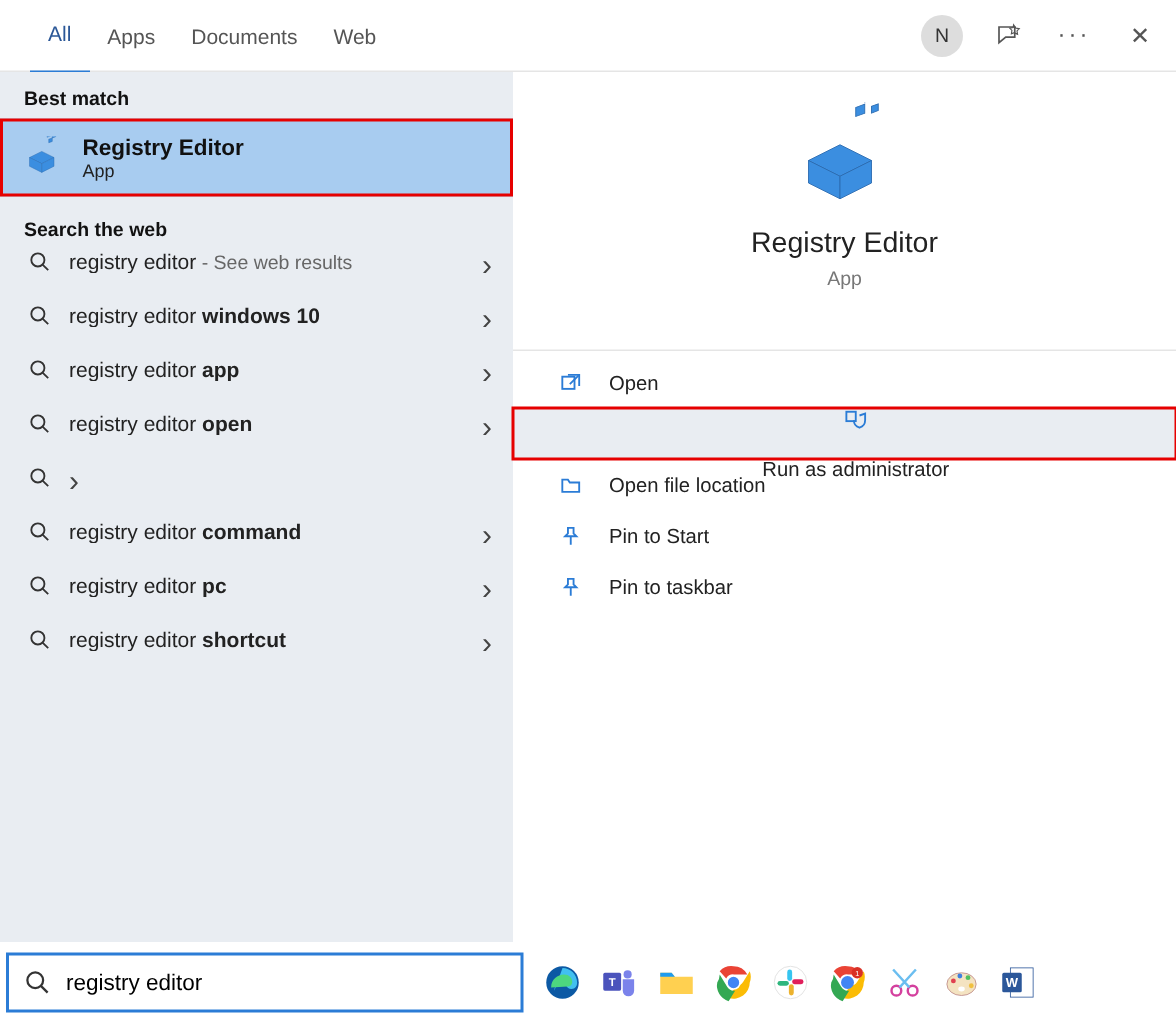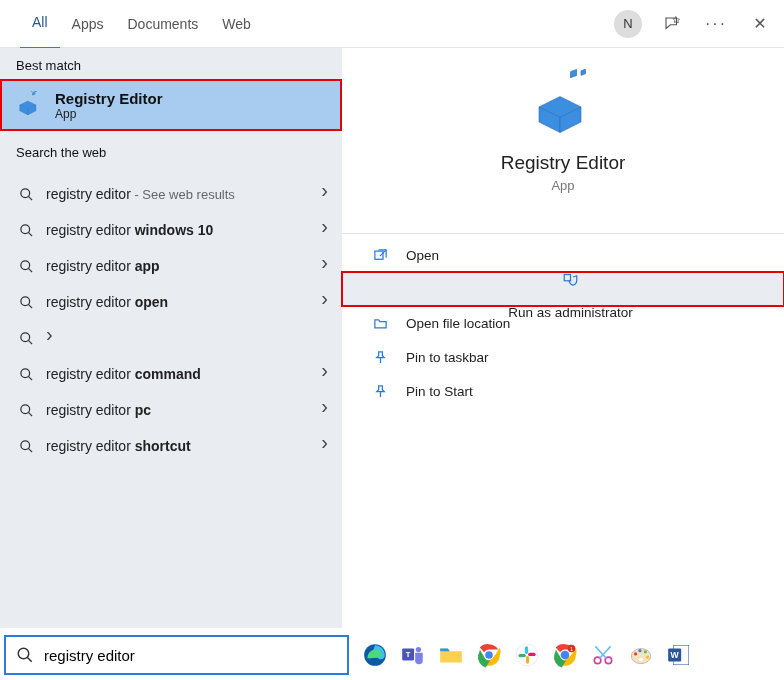--- a/index.html
+++ b/index.html
@@ -14,30 +14,30 @@
   .tabbar-right { margin-left: auto; display: flex; align-items: center; gap: 16px; }
   .avatar-circle { width: 28px; height: 28px; border-radius: 50%; background: #ddd; display: flex; align-items: center; justify-content: center; font-size: 13px; color: #333; }
   .top-icon { width: 28px; height: 28px; display: flex; align-items: center; justify-content: center; color: #555; cursor: pointer; }
   .close-btn { font-size: 16px; }
 
   
   .columns { display: flex; height: 580px; }
   .left-col { width: 342px; background: #e9edf2; display: flex; flex-direction: column; }
   .right-col { flex: 1; background: #fff; padding-top: 20px; }
 
-  .hdr { font-size: 13px; font-weight: 400; padding: 10px 16px 6px; color: #111; }
+  .hdr { font-size: 13px; font-weight: 700; padding: 10px 16px 6px; color: #111; }
 
   .best-match { height: 52px; display: flex; align-items: center; padding: 0 15px; gap: 12px; background: #a8ccf0; margin: 0 0 4px 0; cursor: pointer; }
   .best-match .ico { width: 28px; height: 28px; display: flex; align-items: center; justify-content: center; }
   .bm-title { font-size: 15px; font-weight: 600; color: #111; }
   .bm-sub { font-size: 12px; color: #222; }
   .best-match.redbox { outline: 2px solid #e60000; outline-offset: -2px; }
 
   .web-list { display: flex; flex-direction: column; }
-  .web-item { height: 36px; display: flex; align-items: flex-end; padding: 0 10px 0 18px; gap: 12px; cursor: pointer; }
+  .web-item { height: 36px; display: flex; align-items: flex-start; padding: 0 10px 0 18px; gap: 12px; cursor: pointer; }
   .web-item .search-ico { width: 16px; height: 16px; display: flex; align-items: center; justify-content: center; }
   .web-text { font-size: 14px; color: #222; flex: 1; overflow: hidden; text-overflow: ellipsis; white-space: nowrap; }
   .web-text .bold { font-weight: 600; }
   .web-text .suffix { color: #666; font-size: 13px; }
   .chev { color: #444; font-size: 12px; padding-right: 4px; }
 
   
   .preview { display: flex; flex-direction: column; align-items: center; padding-bottom: 20px; }
   .preview-icon { width: 72px; height: 72px; margin-bottom: 12px; }
   .preview-title { font-size: 19px; color: #222; margin-bottom: 4px; }
@@ -239,30 +239,30 @@
         </div>
         <span>Open file location</span>
       </div>
       <div class="action-item">
         <div class="aico">
           <svg width="15" height="15" viewBox="0 0 24 24" fill="none" stroke="#2b7cd6" stroke-width="2">
               <path d="M9 3h6v6l3 3H6l3-3z"></path>
               <path d="M12 12v9"></path>
             </svg>
         </div>
-        <span>Pin to taskbar</span>
+        <span>Pin to Start</span>
       </div>
       <div class="action-item">
         <div class="aico">
           <svg width="15" height="15" viewBox="0 0 24 24" fill="none" stroke="#2b7cd6" stroke-width="2">
               <path d="M9 3h6v6l3 3H6l3-3z"></path>
               <path d="M12 12v9"></path>
             </svg>
         </div>
-        <span>Pin to Start</span>
+        <span>Pin to taskbar</span>
       </div>
     </div>
   </div>
 </div>
 
 <div class="search-row">
   <div class="search-box">
     <span>
       <svg width="18" height="18" viewBox="0 0 24 24" fill="none" stroke="#333" stroke-width="2">
           <circle cx="10" cy="10" r="7"></circle>

